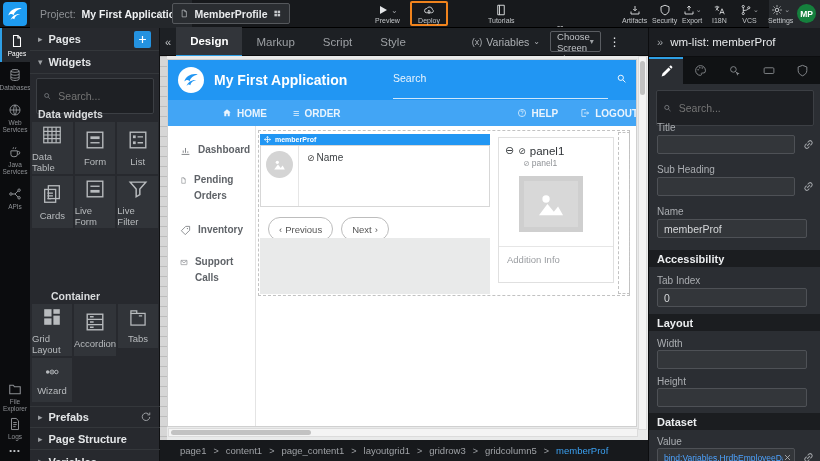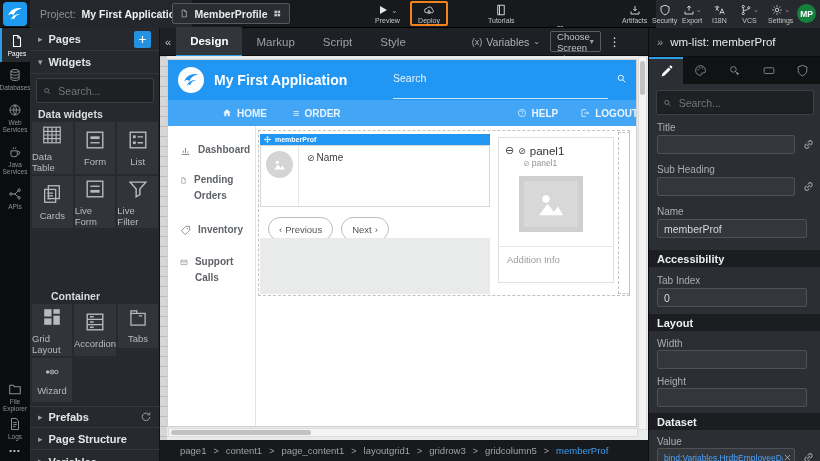--- a/index.html
+++ b/index.html
@@ -2,37 +2,37 @@
 <html><head>
 <meta charset="utf-8">
 <style>
   html,body{margin:0;padding:0;background:#000;}
   #app{position:relative;width:820px;height:461px;overflow:hidden;background:#26292d;
        font-family:"Liberation Sans","DejaVu Sans",sans-serif;color:#cdd0d3;}
   .abs{position:absolute;box-sizing:border-box;}
   .row{display:flex;align-items:center;}
   svg.ic{display:block;}
   
-  .topbar{left:0;top:0;width:656px;height:28px;background:#17191c;border-bottom:1px solid #000;}
+  .topbar{left:0;top:0;width:769px;height:28px;background:#17191c;border-bottom:1px solid #000;}
   .tb-act{display:flex;flex-direction:column;align-items:center;justify-content:center;gap:1px;
           color:#c3c6c9;font-size:7px;height:28px;cursor:pointer;}
   .projchip{background:#24272b;height:28px;display:flex;align-items:center;padding:0 10px;gap:6px;}
   .pagetab{background:#2a2d31;border:1px solid #55585c;border-radius:2px;height:21px;
            display:flex;align-items:center;gap:6px;padding:0 7px;color:#e8eaec;font-size:10.5px;font-weight:bold;}
   
   .rail{left:0;top:28px;width:30px;height:433px;background:#0b0c0e;}
   .rail-item{width:30px;display:flex;flex-direction:column;align-items:center;gap:2px;
              padding:6px 0 5px;color:#8d9094;font-size:6.5px;text-align:center;cursor:pointer;line-height:1.15;}
   .rail-item.active{background:#26292d;border-left:2px solid #2e9fe5;color:#fff;}
   
   .lpanel{left:30px;top:28px;width:130px;height:433px;background:#27292e;border-right:1px solid #101113;}
   .acc-row{height:22px;display:flex;align-items:center;gap:6px;padding:0 8px;color:#e4e6e8;
            font-size:11px;font-weight:bold;border-bottom:1px solid #34373b;cursor:pointer;}
   .chev{color:#9ea1a5;font-size:9px;}
-  .searchbox{background:#1e2024;border:1px solid #3c3f44;border-radius:2px;height:25px;
+  .searchbox{background:#1e2024;border:1px solid #3c3f44;border-radius:2px;height:36px;
              display:flex;align-items:center;gap:5px;padding:0 6px;color:#8a8d91;}
   .searchbox input{background:transparent;border:0;outline:0;color:#c6c9cc;font-size:10.5px;width:100%;
              font-family:inherit;}
   .secttitle{color:#d9dbdd;font-size:10.5px;font-weight:bold;padding-left:8px;}
   .tilegrid{display:grid;grid-template-columns:1fr 1fr 1fr;gap:2px;}
   .tile{background:#313439;height:52px;display:flex;flex-direction:column;align-items:center;
         justify-content:center;gap:5px;color:#b8bbbe;font-size:9.5px;cursor:pointer;}
   .plusbtn{width:17px;height:17px;background:#2492e0;border-radius:2px;display:flex;align-items:center;
            justify-content:center;cursor:pointer;}
   

